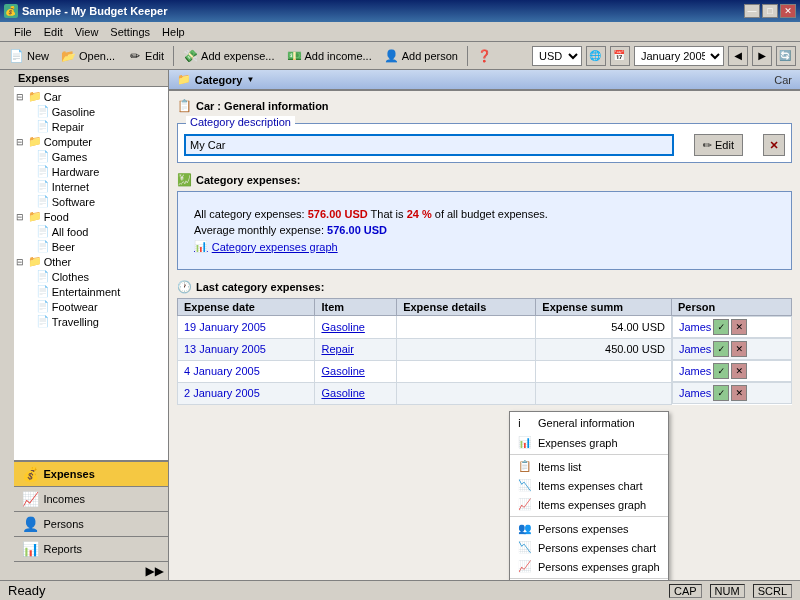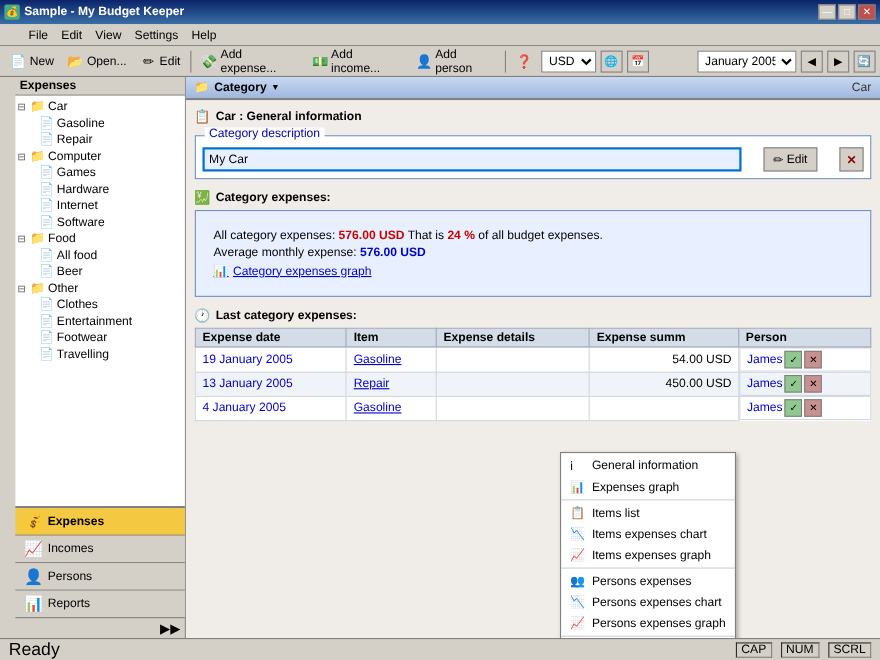--- a/index.html
+++ b/index.html
@@ -19,21 +19,21 @@
     .title-bar-icon { width: 14px; height: 14px; background: #4a8; border-radius: 2px; font-size: 9px; display:flex;align-items:center;justify-content:center; }
     .title-bar-buttons { display: flex; gap: 2px; }
     .tb-btn { width: 16px; height: 14px; background: #d4d0c8; border: 1px solid #808080; font-size: 9px; display:flex;align-items:center;justify-content:center; cursor:pointer; }
 
     
     .menu-bar {
       background: #d4d0c8;
       height: 20px;
       display: flex;
       align-items: center;
-      padding: 0 20px;
+      padding: 0 8px;
       border-bottom: 1px solid #808080;
     }
     .menu-item { padding: 2px 6px; cursor: pointer; color: #000; }
 
     
     .toolbar {
       background: #d4d0c8;
       height: 28px;
       display: flex;
       align-items: center;
@@ -46,21 +46,21 @@
       background: #d4d0c8; border: 1px solid transparent;
       padding: 2px 4px; cursor: pointer; height: 22px;
     }
     .tool-icon { width: 16px; height: 16px; display:flex;align-items:center;justify-content:center; font-size:12px; }
     .tool-sep { width: 1px; height: 20px; background: #808080; margin: 0 2px; }
     .toolbar-right { display: flex; align-items: center; gap: 4px; margin-left: auto; }
     .currency-select {
       height: 20px; border: 1px solid #808080; background: white; padding: 0 2px; font-size:11px;
     }
     .date-select {
-      height: 20px; border: 1px solid #808080; background: white; padding: 0 2px; font-size:11px; width: 90px; margin-left: 40px;
+      height: 20px; border: 1px solid #808080; background: white; padding: 0 2px; font-size:11px; width: 90px;
     }
     .nav-btn { width: 20px; height: 20px; background: #d4d0c8; border: 1px solid #808080; cursor:pointer; font-size:10px; display:flex;align-items:center;justify-content:center; }
 
     
     .main-layout {
       display: flex;
       height: calc(600px - 22px - 20px - 28px - 20px);
       margin-left: 14px;
     }
 
@@ -202,21 +202,21 @@
     
     .status-bar {
       height: 20px;
       background: #d4d0c8;
       border-top: 1px solid #808080;
       display: flex;
       align-items: center;
       padding: 0 8px;
       gap: 8px;
     }
-    .status-text { font-size: 16px; }
+    .status-text { font-size: 13px; }
     .status-right { margin-left:auto; display:flex; gap:8px; }
     .status-indicator { font-size: 11px; border: 1px inset #808080; padding: 0 4px; background: #d4d0c8; }
 
     
     .tree-area::-webkit-scrollbar { width: 12px; }
     .tree-area::-webkit-scrollbar-track { background: #d4d0c8; }
     .tree-area::-webkit-scrollbar-thumb { background: #a0a0a0; border: 1px solid #808080; }
 
     .expand-icon { color: #555; font-size:9px; }
   </style>
@@ -502,20 +502,31 @@
     <td style="color:#0000cc;">4 January 2005</td>
     <td class="link-text">Gasoline</td>
     <td></td>
     <td style="text-align:right;"></td>
     <td style="display:flex;align-items:center;gap:2px;">
       <span class="person-cell">James</span>
       <span class="row-btn check">✓</span>
       <span class="row-btn del">✕</span>
     </td>
   </tr>
+              <tr>
+    <td style="color:#0000cc;">2 January 2005</td>
+    <td class="link-text">Gasoline</td>
+    <td></td>
+    <td style="text-align:right;"></td>
+    <td style="display:flex;align-items:center;gap:2px;">
+      <span class="person-cell">James</span>
+      <span class="row-btn check">✓</span>
+      <span class="row-btn del">✕</span>
+    </td>
+  </tr>
             </tbody>
         </table>
       </div>
 
       <div class="context-menu" id="context-menu">
       <div class="ctx-item">
       <span class="ctx-icon">ℹ</span>
       <span>General information</span>
     </div>
           <div class="ctx-item">

